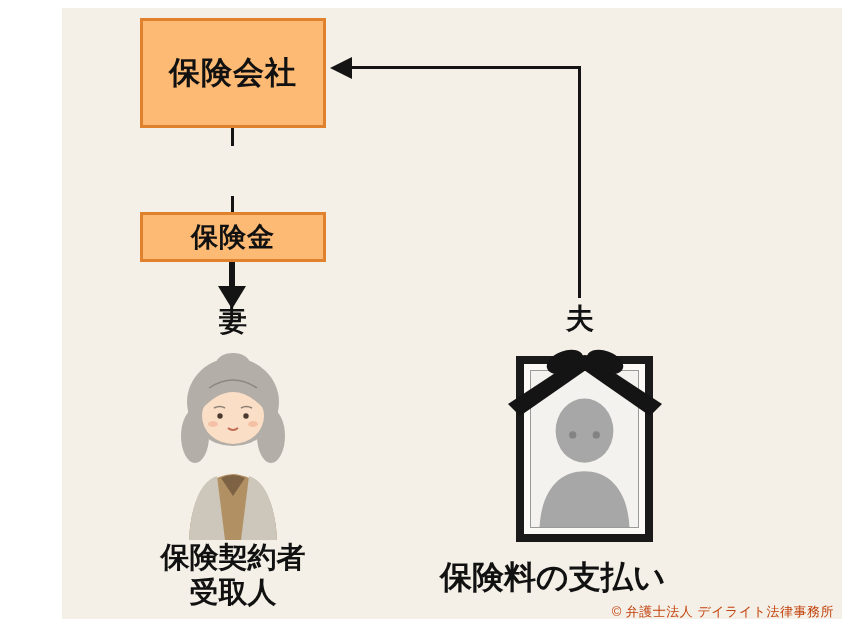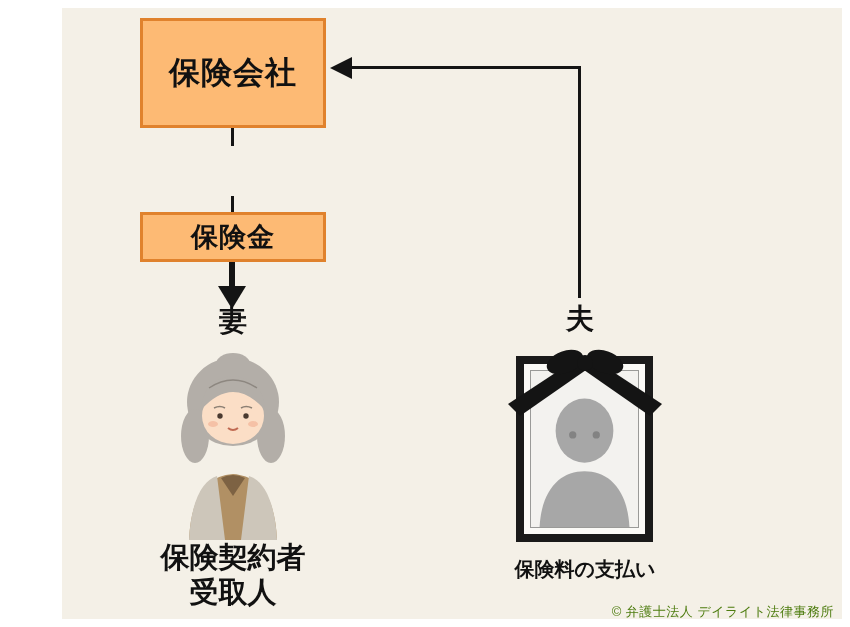--- a/index.html
+++ b/index.html
@@ -51,39 +51,39 @@
   .person-label{position:absolute;text-align:center;font-weight:bold;font-size:28px;color:#111;}
   .wife-label{left:140px;top:302px;width:186px;}
   .husband-label{left:520px;top:300px;width:120px;}
 
   .role-label{
     position:absolute;left:95px;top:540px;width:276px;text-align:center;
     font-weight:bold;font-size:29px;line-height:35px;color:#111;
   }
   .role-label span{display:block;}
   .premium-label{
-    position:absolute;left:440px;top:556px;width:290px;text-align:center;
-    font-weight:bold;font-size:20px;color:#111;
+    position:absolute;left:440px;top:556px;width:290px;
+    font-weight:bold;font-size:32px;color:#111;
   }
 
   
   .wife-art{position:absolute;left:165px;top:348px;width:136px;height:192px;}
 
   
   .frame{position:absolute;left:516px;top:356px;width:137px;height:186px;background:#1a1a1a;}
   .mat{position:absolute;left:8px;top:8px;right:8px;bottom:8px;background:#fbfaf7;}
   .photo{
     position:absolute;left:14px;top:14px;right:14px;bottom:14px;
     background:#f3f2ef;border:1px solid #9a9a98;overflow:hidden;
   }
   .photo svg{position:absolute;left:0;bottom:0;width:100%;height:100%;}
   .ribbon{position:absolute;left:506px;top:346px;width:158px;height:84px;}
 
   .copyright{
-    position:absolute;top:603px;right:16px;font-size:13px;color:#4d7c0f;
+    position:absolute;top:603px;right:16px;font-size:13px;color:#c2410c;
     letter-spacing:0.5px;
   }
 </style>
 </head>
 <body>
 
 <div class="canvas">
 
   <div class="bg"></div>
 

